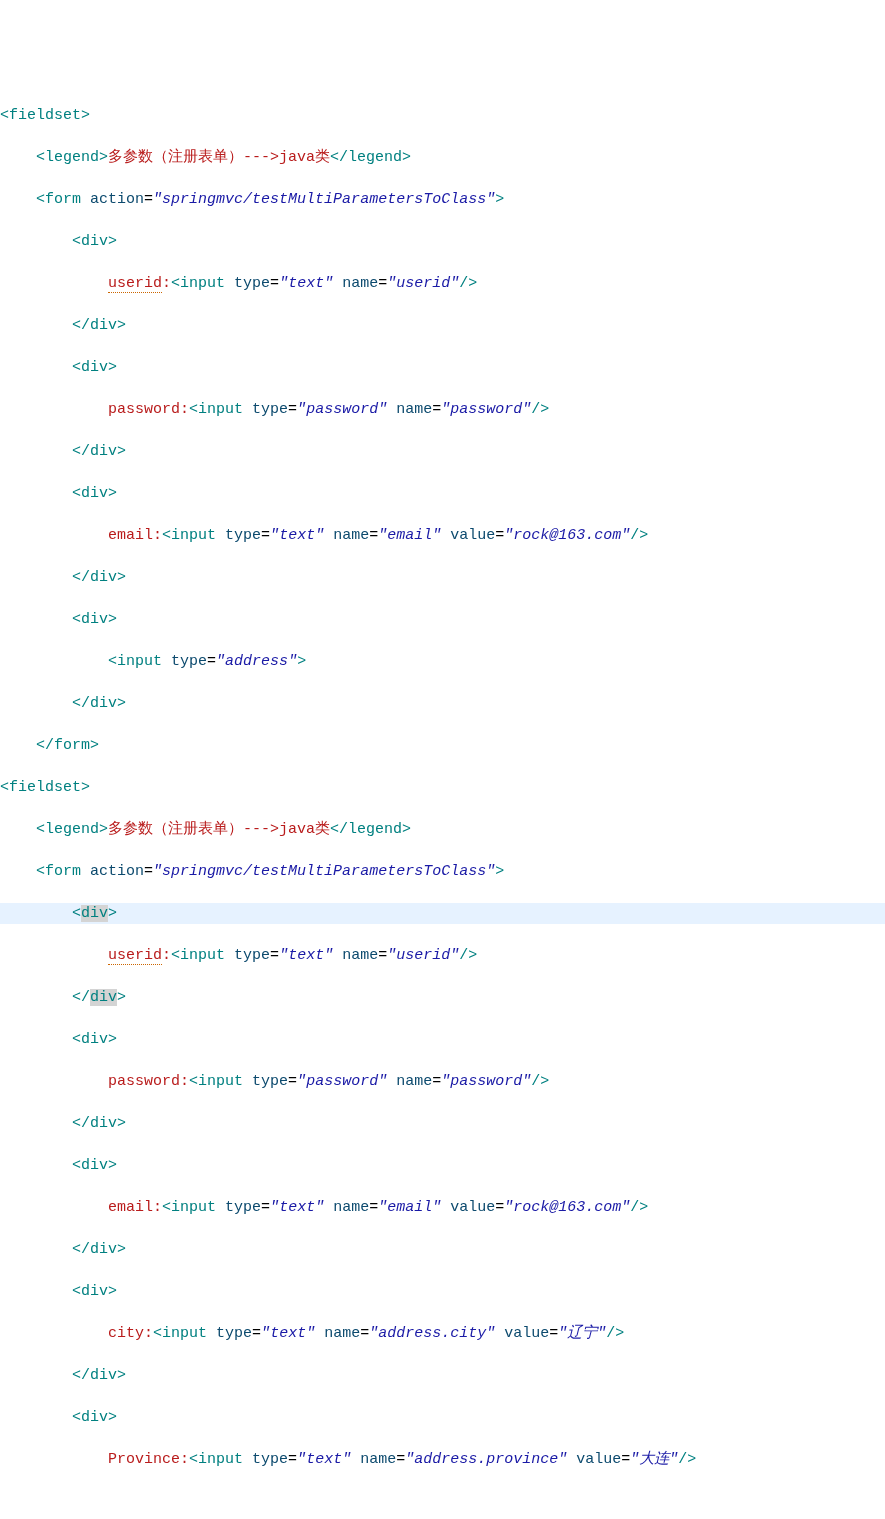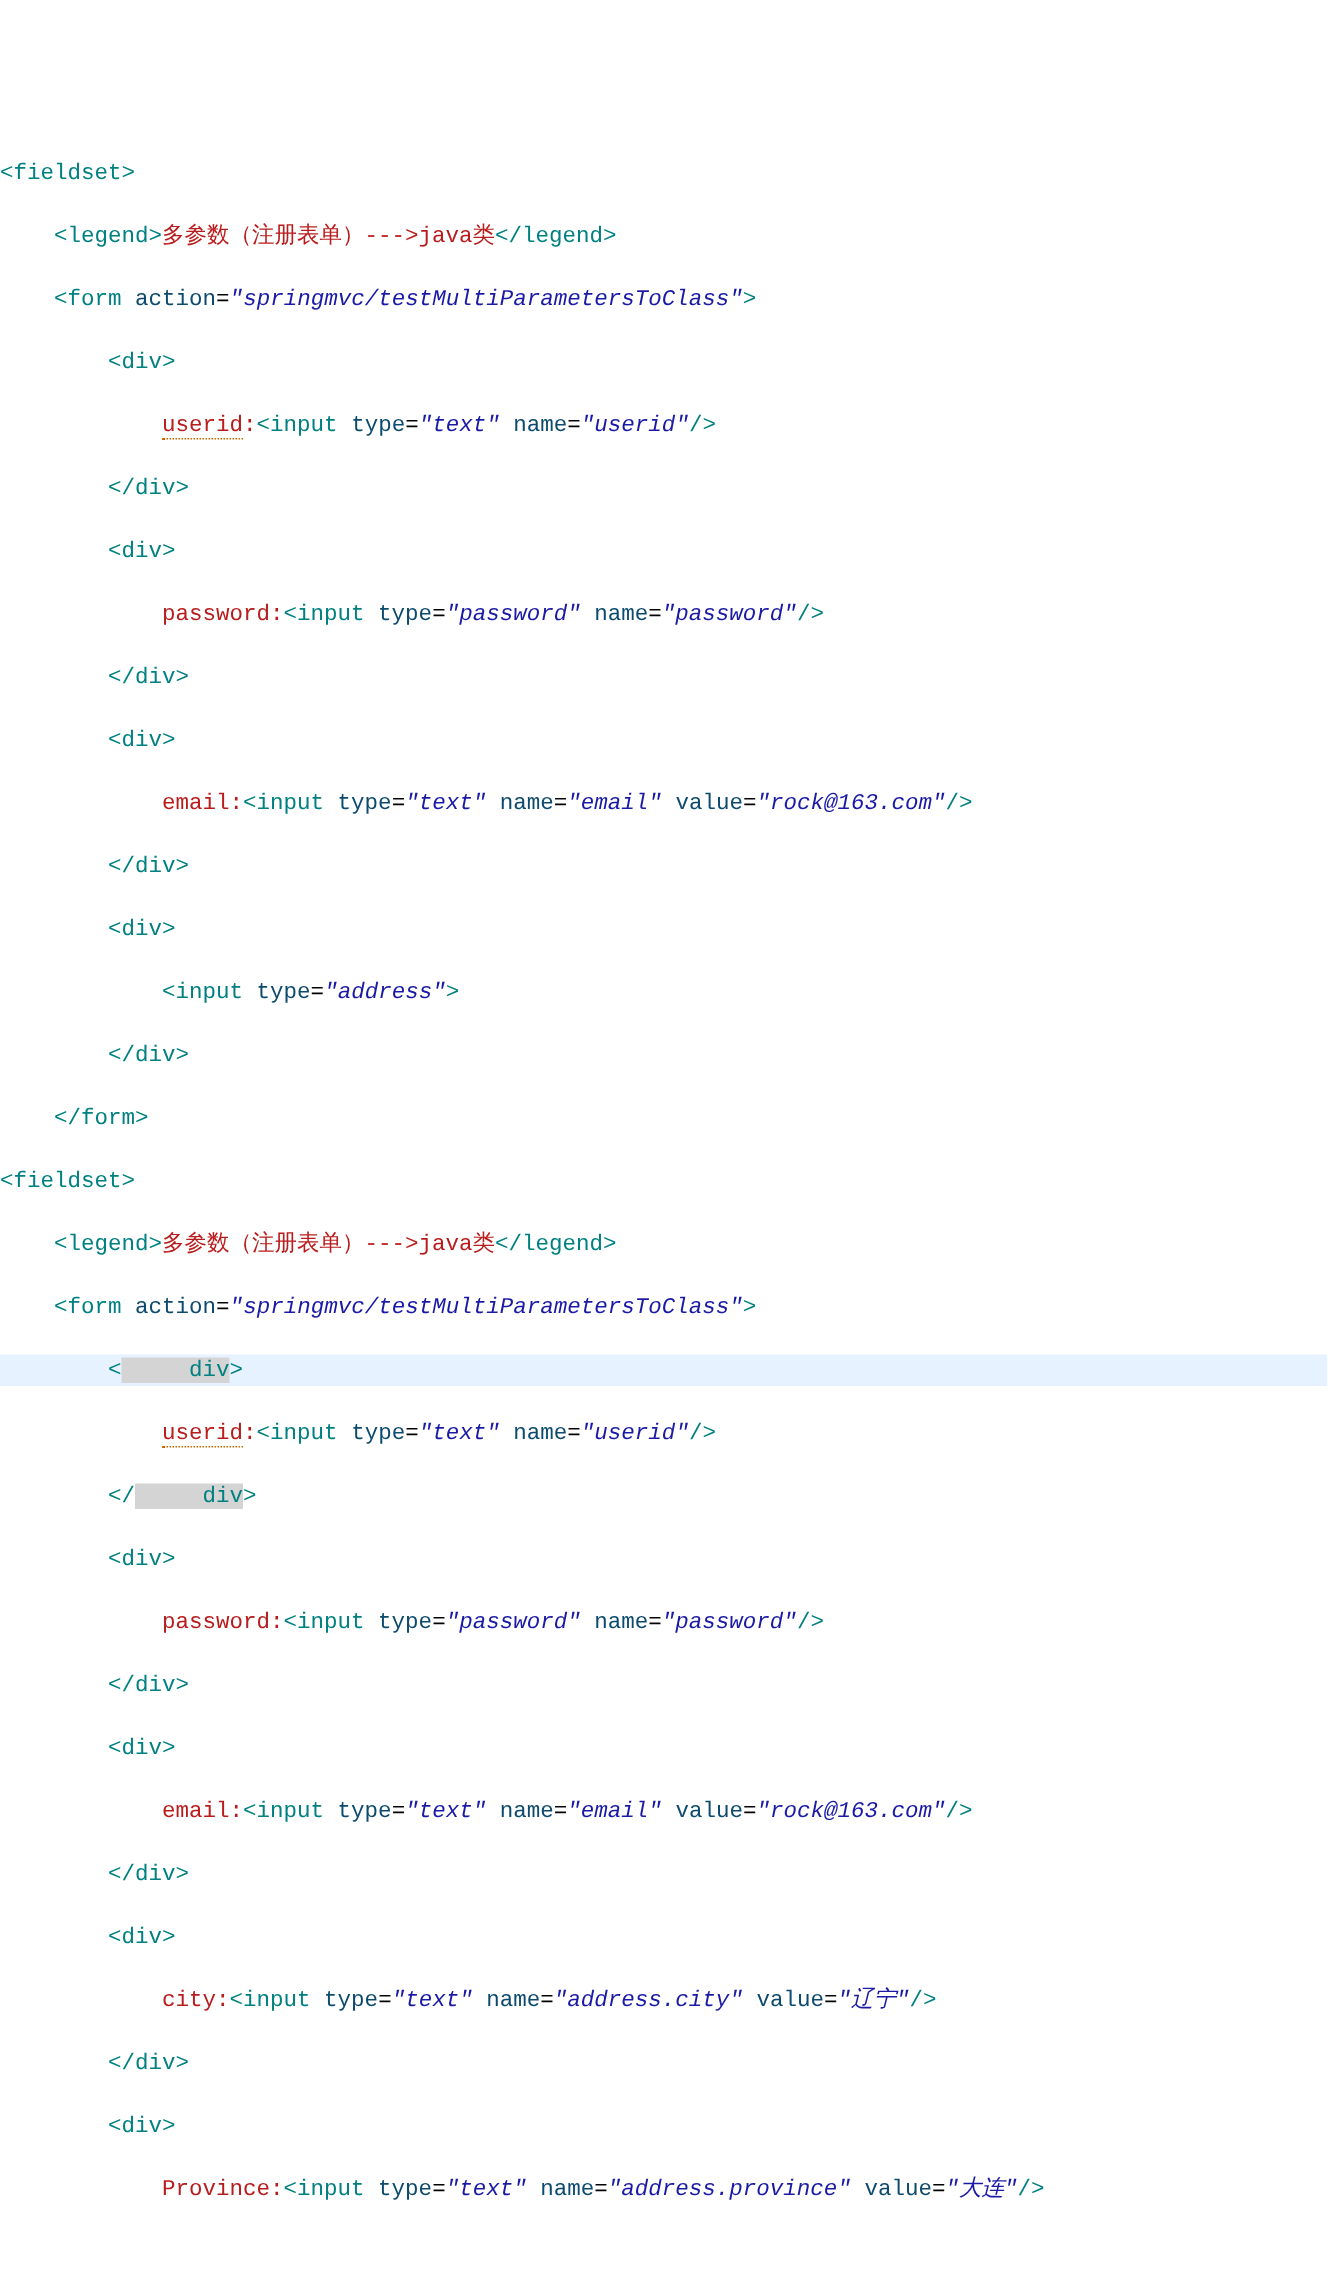--- a/index.html
+++ b/index.html
@@ -16,21 +16,21 @@
   .code-container {
     padding: 0;
     position: relative;
   }
   .tag { color: #008080; font-style: normal; }
   .attr-name { color: #0c4a6e; font-style: normal; }
   .attr-val { color: #1a1aa6; }
   .text-black { color: #b91c1c; font-style: normal; }
   .eq { color: #000000; font-style: normal; }
   .sel-line { background: #e6f2ff; display: inline-block; width: 100%; }
-  .sel-word { background: #d4d4d4; padding-left: 45px; }
+  .sel-word { background: #d4d4d4; }
   .spell { border-bottom: 1px dotted #cc6600; }
   .line { display: block; }
 </style>
 </head>
 <body>
 
 
 
 <div class="code-container">
 <span class="line"><span class="tag">&lt;fieldset&gt;</span></span>

